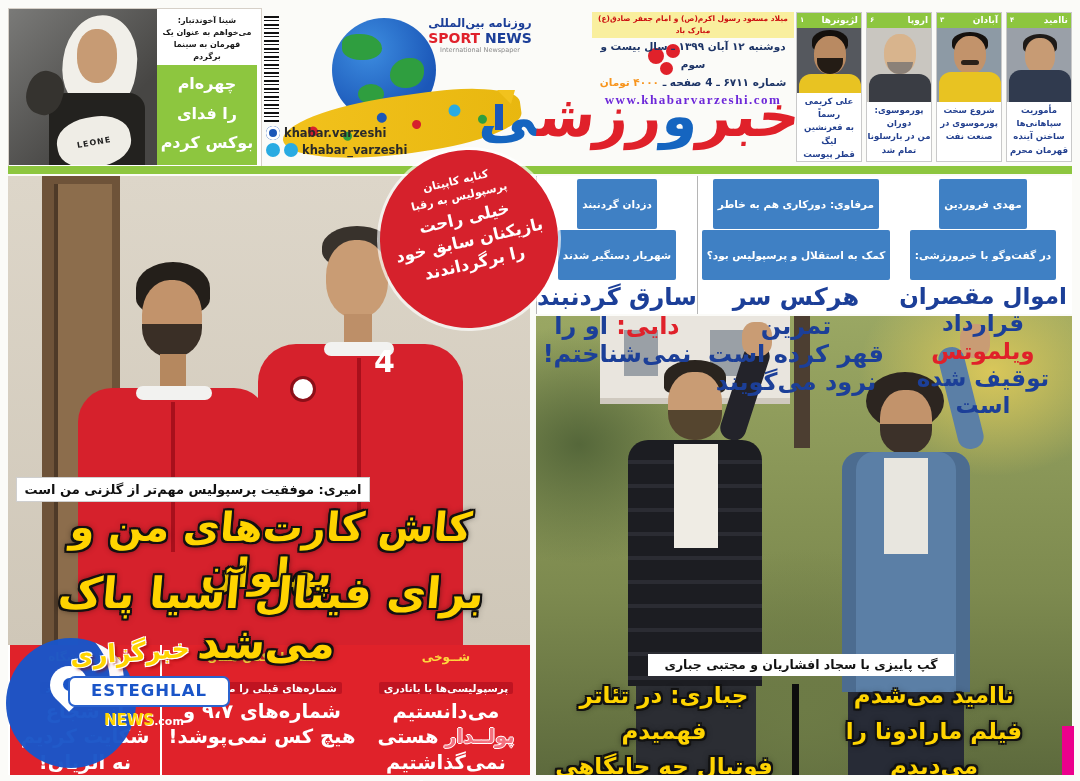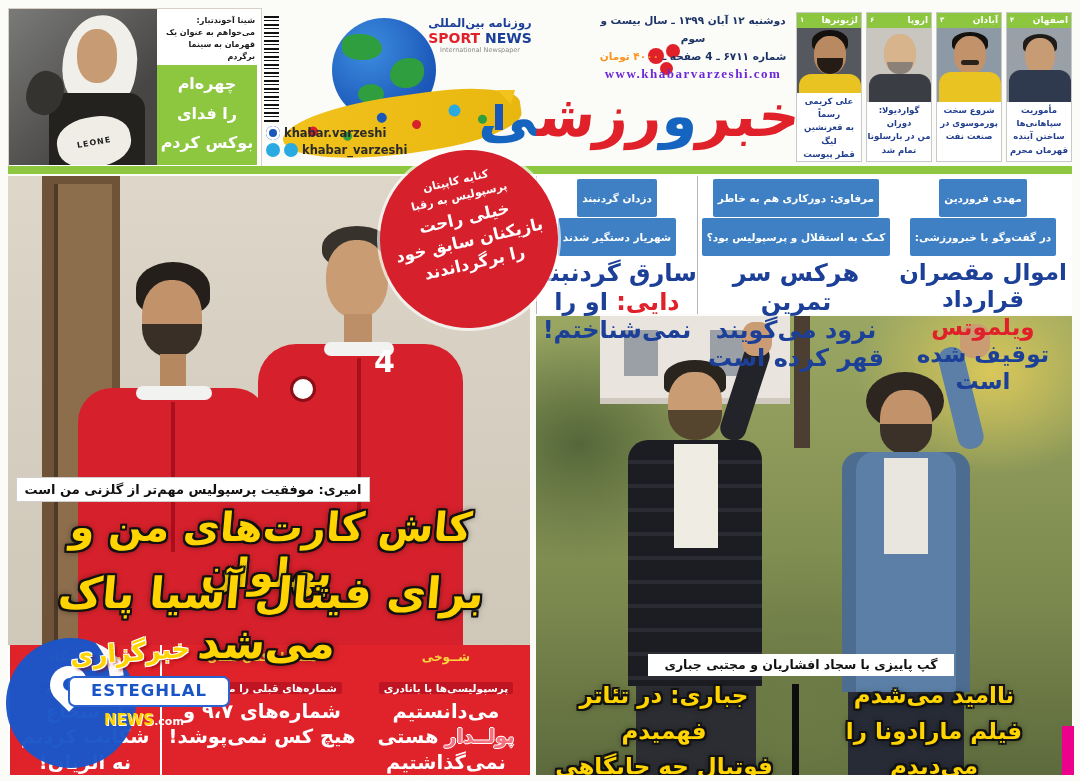--- a/index.html
+++ b/index.html
@@ -9,21 +9,21 @@
   .b{font-weight:bold;}
   
   .boxer-box{left:8px;top:8px;width:252px;height:158px;background:#fff;border:1px solid #d6d0c8;z-index:2;}
   .boxer-photo{left:0;top:0;width:148px;height:156px;background:linear-gradient(135deg,#7a7a78,#474644 70%);overflow:hidden;}
   .scarf{left:54px;top:6px;width:74px;height:96px;background:#f1efe9;border-radius:50% 50% 42% 46%;transform:rotate(8deg);}
   .boxer-face{left:68px;top:20px;width:40px;height:54px;background:#c79b74;border-radius:46%;}
   .boxer-body{left:40px;top:84px;width:96px;height:74px;background:#23221f;border-radius:16px 16px 0 0;}
   .glove-big{left:48px;top:108px;width:74px;height:50px;background:#efede6;border-radius:45%;transform:rotate(-10deg);
              color:#222;font-size:8px;display:flex;align-items:center;justify-content:center;letter-spacing:1px;}
   .glove-dark{left:18px;top:62px;width:36px;height:44px;background:#35332f;border-radius:45%;transform:rotate(18deg);}
-  .boxer-quote{right:6px;top:6px;width:96px;color:#1a1a1a;font-size:8px;line-height:1.5;}
+  .boxer-quote{right:6px;top:6px;width:96px;color:#1a1a1a;font-size:8px;line-height:1.5;text-align:center;}
   .boxer-green{right:4px;top:56px;width:100px;height:96px;background:#8dc63f;color:#fff;text-align:center;
                font-size:16px;line-height:1.85;padding-top:4px;}
   .barcode{left:264px;top:16px;width:15px;height:106px;z-index:2;
            background:repeating-linear-gradient(to bottom,#111 0 2px,#fff 2px 4px,#111 4px 5px,#fff 5px 8px);}
   .globe-wrap{left:288px;top:12px;width:232px;height:152px;z-index:1;}
   .globe{left:44px;top:6px;width:104px;height:104px;border-radius:50%;
          background:radial-gradient(circle at 35% 30%,#3d8de0,#1b57b8 70%);overflow:hidden;}
   .cont1{left:10px;top:16px;width:40px;height:26px;background:#2f9e3f;border-radius:40% 60% 50% 50%;}
   .cont2{left:58px;top:40px;width:34px;height:30px;background:#2f9e3f;border-radius:60% 40% 55% 45%;}
   .cont3{left:26px;top:66px;width:26px;height:20px;background:#2f9e3f;border-radius:50%;}
@@ -63,21 +63,21 @@
   .head-sil{position:absolute;border-radius:46%;}
   .hair-sil{position:absolute;border-radius:50% 50% 30% 30%;}
   .body-sil{position:absolute;border-radius:12px 12px 0 0;}
   .pcap{flex:1;color:#23408f;font-size(8px);font-size:8.5px;text-align:center;line-height:1.55;padding-top:2px;}
   .green-strip{left:8px;top:166px;width:1064px;height:8px;background:#8dc63f;z-index:2;}
   
   .midcols{left:536px;top:176px;width:536px;height:138px;background:#fff;display:flex;z-index:3;}
   .mcol{text-align:center;padding-top:2px;}
   .mcol+.mcol{border-left:1px solid #b5b5b5;}
   .kickblue{display:inline-block;background:#3f80c4;color:#fff;font-size:10.5px;font-weight:bold;
-            padding:12px 5px;border-radius:2px;line-height:1.35;margin-top:1px;}
+            padding:18px 5px;border-radius:2px;line-height:1.35;margin-top:1px;}
   .bigblue{margin-top:3px;font-weight:bold;color:#1c3f98;font-size:24px;line-height:1.18;letter-spacing:-0.5px;}
   .redword{color:#e0212a;}
   
   .lphoto{left:8px;top:176px;width:522px;height:470px;background:linear-gradient(180deg,#ddd6c9,#cfc7b8);overflow:hidden;z-index:1;}
   .door{left:34px;top:0;width:78px;height:470px;background:#6e5339;}
   .door-in{left:46px;top:8px;width:54px;height:462px;background:#8c6d4c;border-left:4px solid #4e3a28;}
   .jersey-num{color:#fff;font-size:30px;z-index:2;}
   
   .amiri-strip{left:16px;top:477px;width:352px;height:23px;background:#fff;border:1px solid #cfcfcf;
                color:#111;font-size:13px;text-align:center;line-height:23px;z-index:5;}
@@ -202,29 +202,30 @@
   <div class="abs logo-dots">
     <i style="left:6px;top:4px;width:16px;height:16px;"></i>
     <i style="left:24px;top:0;width:14px;height:14px;"></i>
     <i style="left:18px;top:18px;width:13px;height:13px;"></i>
   </div>
   <div class="abs logo b">
     <span class="r">خبر</span><span class="bl">و</span><span class="r">رزش</span><span class="bl">ی</span>
   </div>
 
   <div class="abs dateblock">
+    <div class="congrats b">میلاد مسعود رسول اکرم(ص) و امام جعفر صادق(ع) مبارک باد</div>
     <div class="dateline b">دوشنبه ۱۲ آبان ۱۳۹۹ ـ سال بیست و سوم</div>
     <div class="dateline b"><span>شماره ۶۷۱۱ ـ 4 صفحه ـ</span> <span class="price">۴۰۰۰ تومان</span></div>
     <div class="website b">www.khabarvarzeshi.com</div>
   </div>
 
   <div class="abs portraits">
     <div class="pcard">
       <div class="phead b">
-          <span>اصفهان</span>
+          <span>ناامید</span>
           <span class="pnum">۴</span>
         </div>
       <div class="pphoto" style="background:#9aa0a8;">
         <div class="hair-sil" style="left:16px;top:6px;width:34px;height:20px;background:#1f1b18;"></div>
         <div class="head-sil" style="left:18px;top:10px;width:30px;height:36px;background:#c79b74;"></div>
         <div class="body-sil" style="left:2px;top:42px;width:62px;height:32px;background:#303a4e;"></div>
       </div>
       <div class="pcap b">
         <div>مأموریت سپاهانی‌ها</div>
           <div>ساختن آینده</div>
@@ -252,21 +253,21 @@
       <div class="phead b">
           <span>اروپا</span>
           <span class="pnum">۶</span>
         </div>
       <div class="pphoto" style="background:#c9c6c0;">
         <div class="head-sil" style="left:17px;top:6px;width:32px;height:40px;background:#d8b48d;"></div>
         <div style="position:absolute;left:20px;top:34px;width:26px;height:12px;background:#8b8178;border-radius:0 0 12px 12px;"></div>
         <div class="body-sil" style="left:2px;top:46px;width:62px;height:28px;background:#3a3d44;"></div>
       </div>
       <div class="pcap b">
-        <div>گواردیولا: دوران</div>
+        <div>پورموسوی: دوران</div>
           <div>من در بارسلونا</div>
           <div>تمام شد</div>
       </div>
     </div>
     <div class="pcard">
       <div class="phead b">
           <span>لژیونرها</span>
           <span class="pnum">۱</span>
         </div>
       <div class="pphoto" style="background:#55585e;">
@@ -293,22 +294,22 @@
         <div>اموال مقصران</div>
         <div><span>قرارداد </span><span class="redword">ویلموتس</span></div>
         <div>توقیف شده است</div>
       </div>
     </div>
     <div class="mcol" style="width:196px;">
       <div><span class="kickblue">مرفاوی: دورکاری هم به خاطر</span></div>
       <div><span class="kickblue">کمک به استقلال و پرسپولیس بود؟</span></div>
       <div class="bigblue">
         <div>هرکس سر تمرین</div>
+        <div>قهر کرده است</div>
         <div>نرود می‌گویند</div>
-        <div>قهر کرده است</div>
       </div>
     </div>
     <div class="mcol" style="width:160px;">
       <div><span class="kickblue">دزدان گردنبند</span></div>
       <div><span class="kickblue">شهریار دستگیر شدند</span></div>
       <div class="bigblue">
         <div>سارق گردنبند</div>
         <div><span class="redword">دایی:</span><span> او را</span></div>
         <div>نمی‌شناختم!</div>
       </div>

